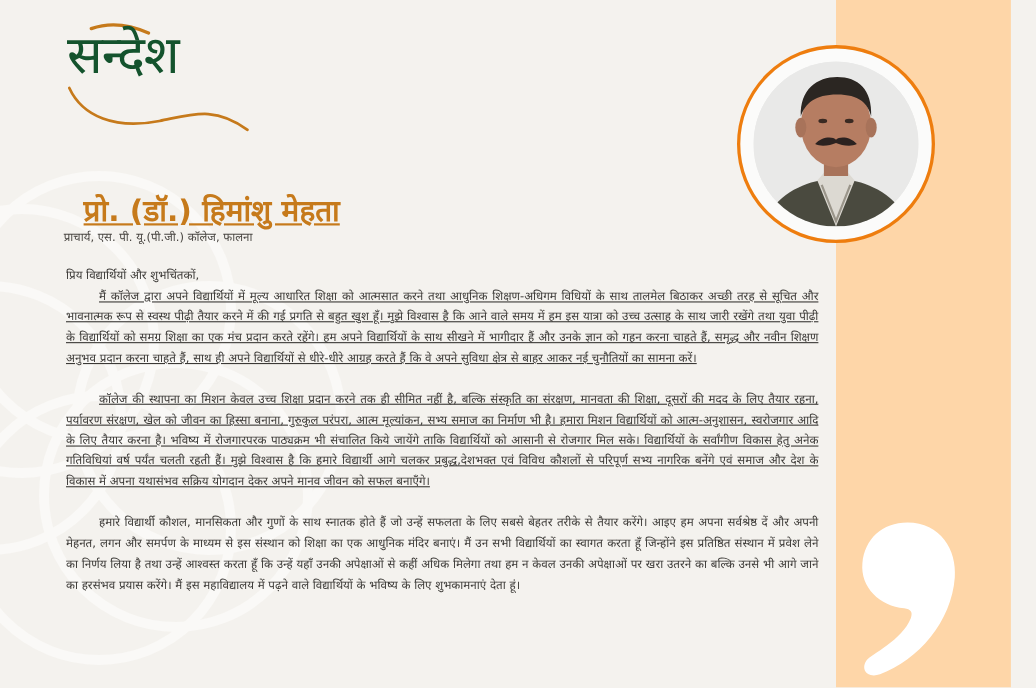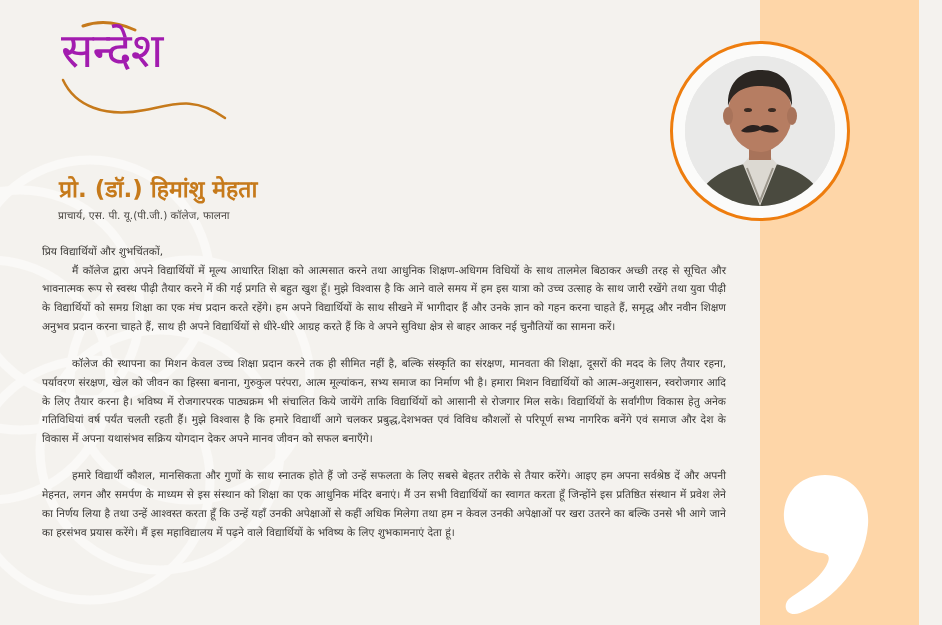--- a/index.html
+++ b/index.html
@@ -46,52 +46,53 @@
     .title-wrap {
       position: absolute;
       left: 55px; top: 18px;
       width: 180px; height: 105px;
     }
     .title-text {
       position: absolute;
       left: 6px; top: 8px;
       font-family: "DejaVu Serif", serif;
       font-size: 48px;
-      color: #a21caf;
+      color: #14532d;
       line-height: 1;
       letter-spacing: -1px;
     }
     .title-flourish { position: absolute; left: 0; top: 0; }
     .name {
       position: absolute;
-      left: 59px; top: 172px;
-      font-size: 23px;
+      left: 76px; top: 172px;
+      font-size: 27px;
       font-weight: bold;
       color: #c67a1b;
       white-space: nowrap;
+      text-decoration: underline;
     }
     .designation {
       position: absolute;
       left: 58px; top: 208px;
       font-size: 10.5px;
       color: #4a4743;
       white-space: nowrap;
       text-align: center;
     }
     .body {
       position: absolute;
-      left: 42px; top: 242px;
+      left: 60px; top: 242px;
       width: 684px;
       font-size: 10.6px;
       line-height: 18.7px;
       color: #3b3936;
     }
     .body p { margin: 0; text-align: justify; }
     .body .gap { height: 18.7px; }
-    .indent { text-indent: 30px; }
+    .indent { text-indent: 30px; text-decoration: underline; }
     .indent-lg { text-indent: 30px; }
   </style>
 </head>
 <body>
 
 <svg class="mandala" viewBox="0 0 460 460">
   <g fill="none" stroke="#fbfaf8" stroke-width="9" opacity="0.9">
     <circle cx="230" cy="130" r="120"></circle>
     <circle cx="230" cy="330" r="120"></circle>
     <circle cx="130" cy="230" r="120"></circle>

